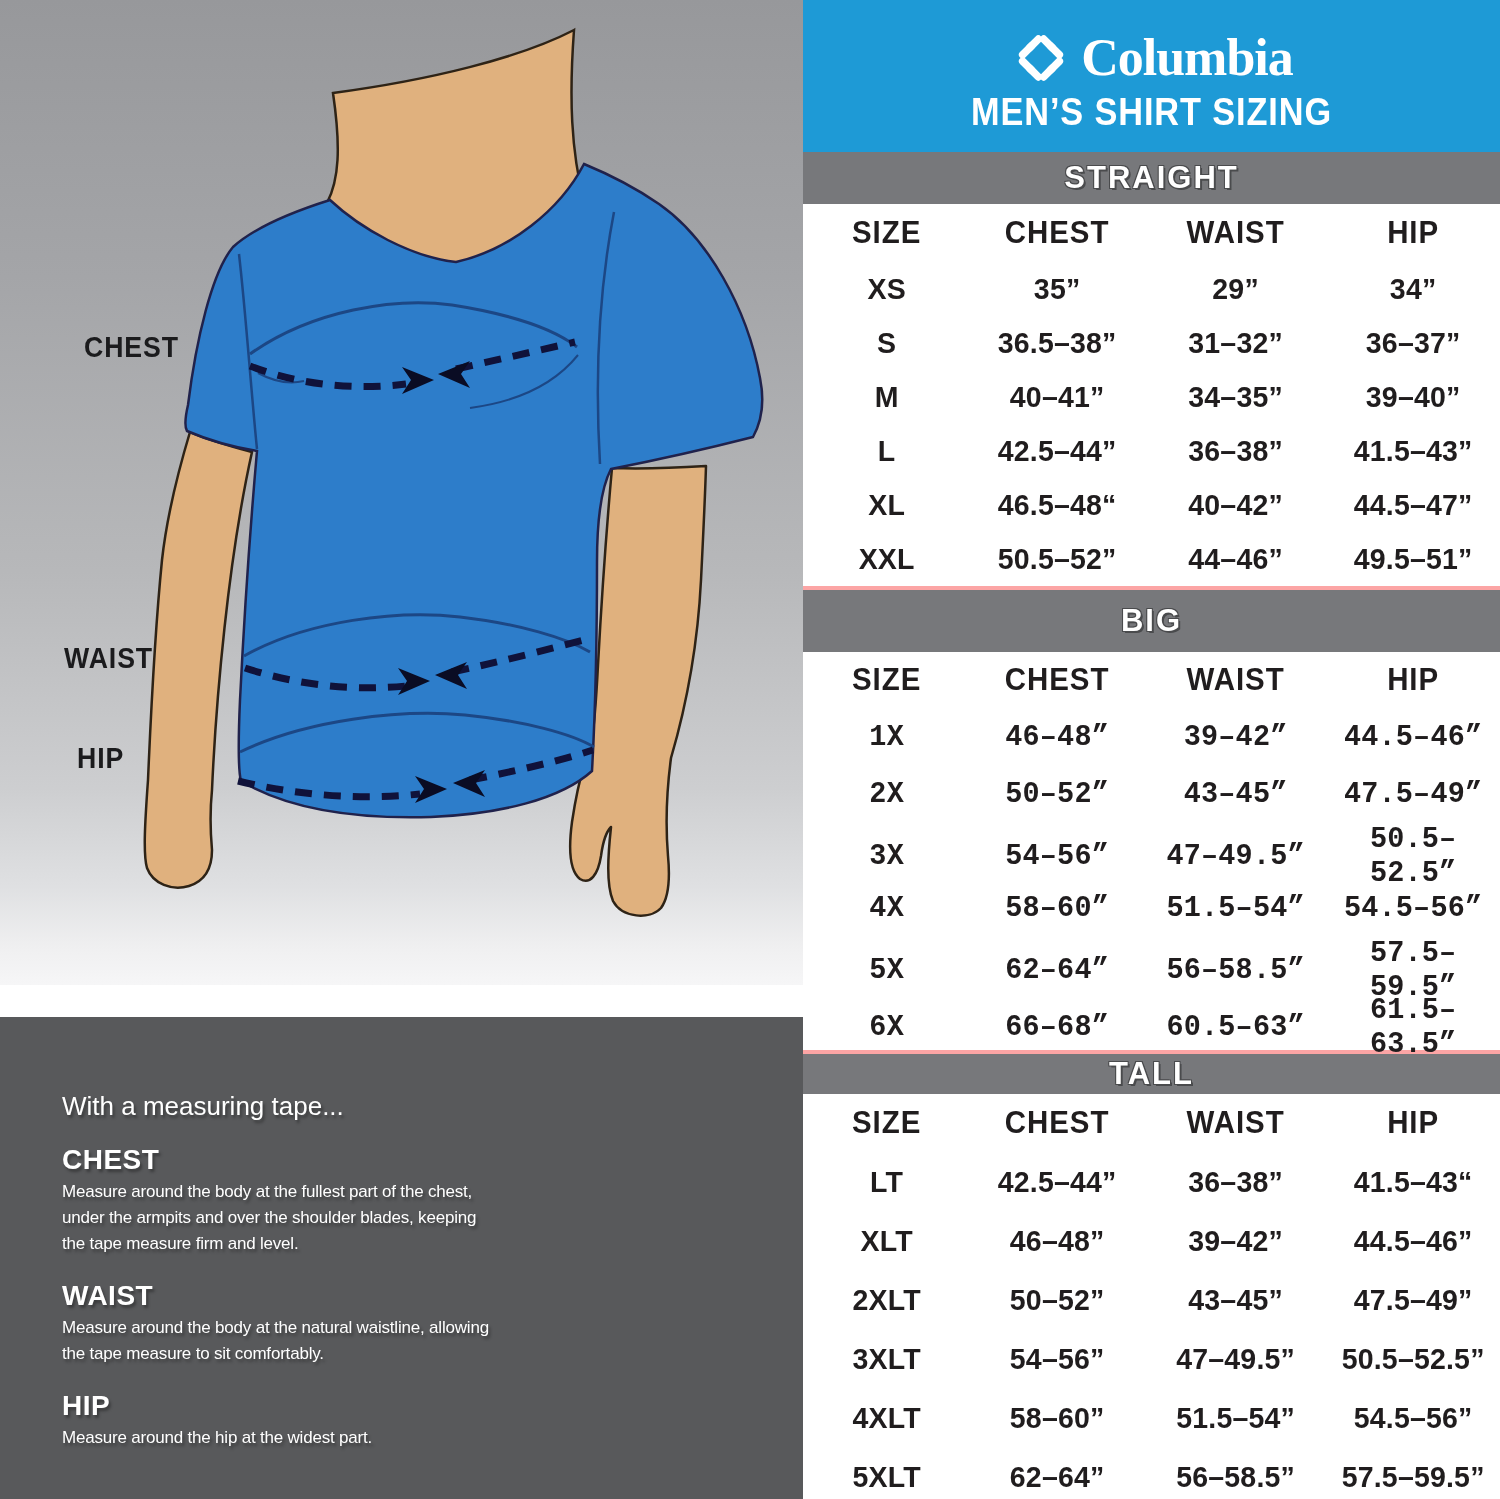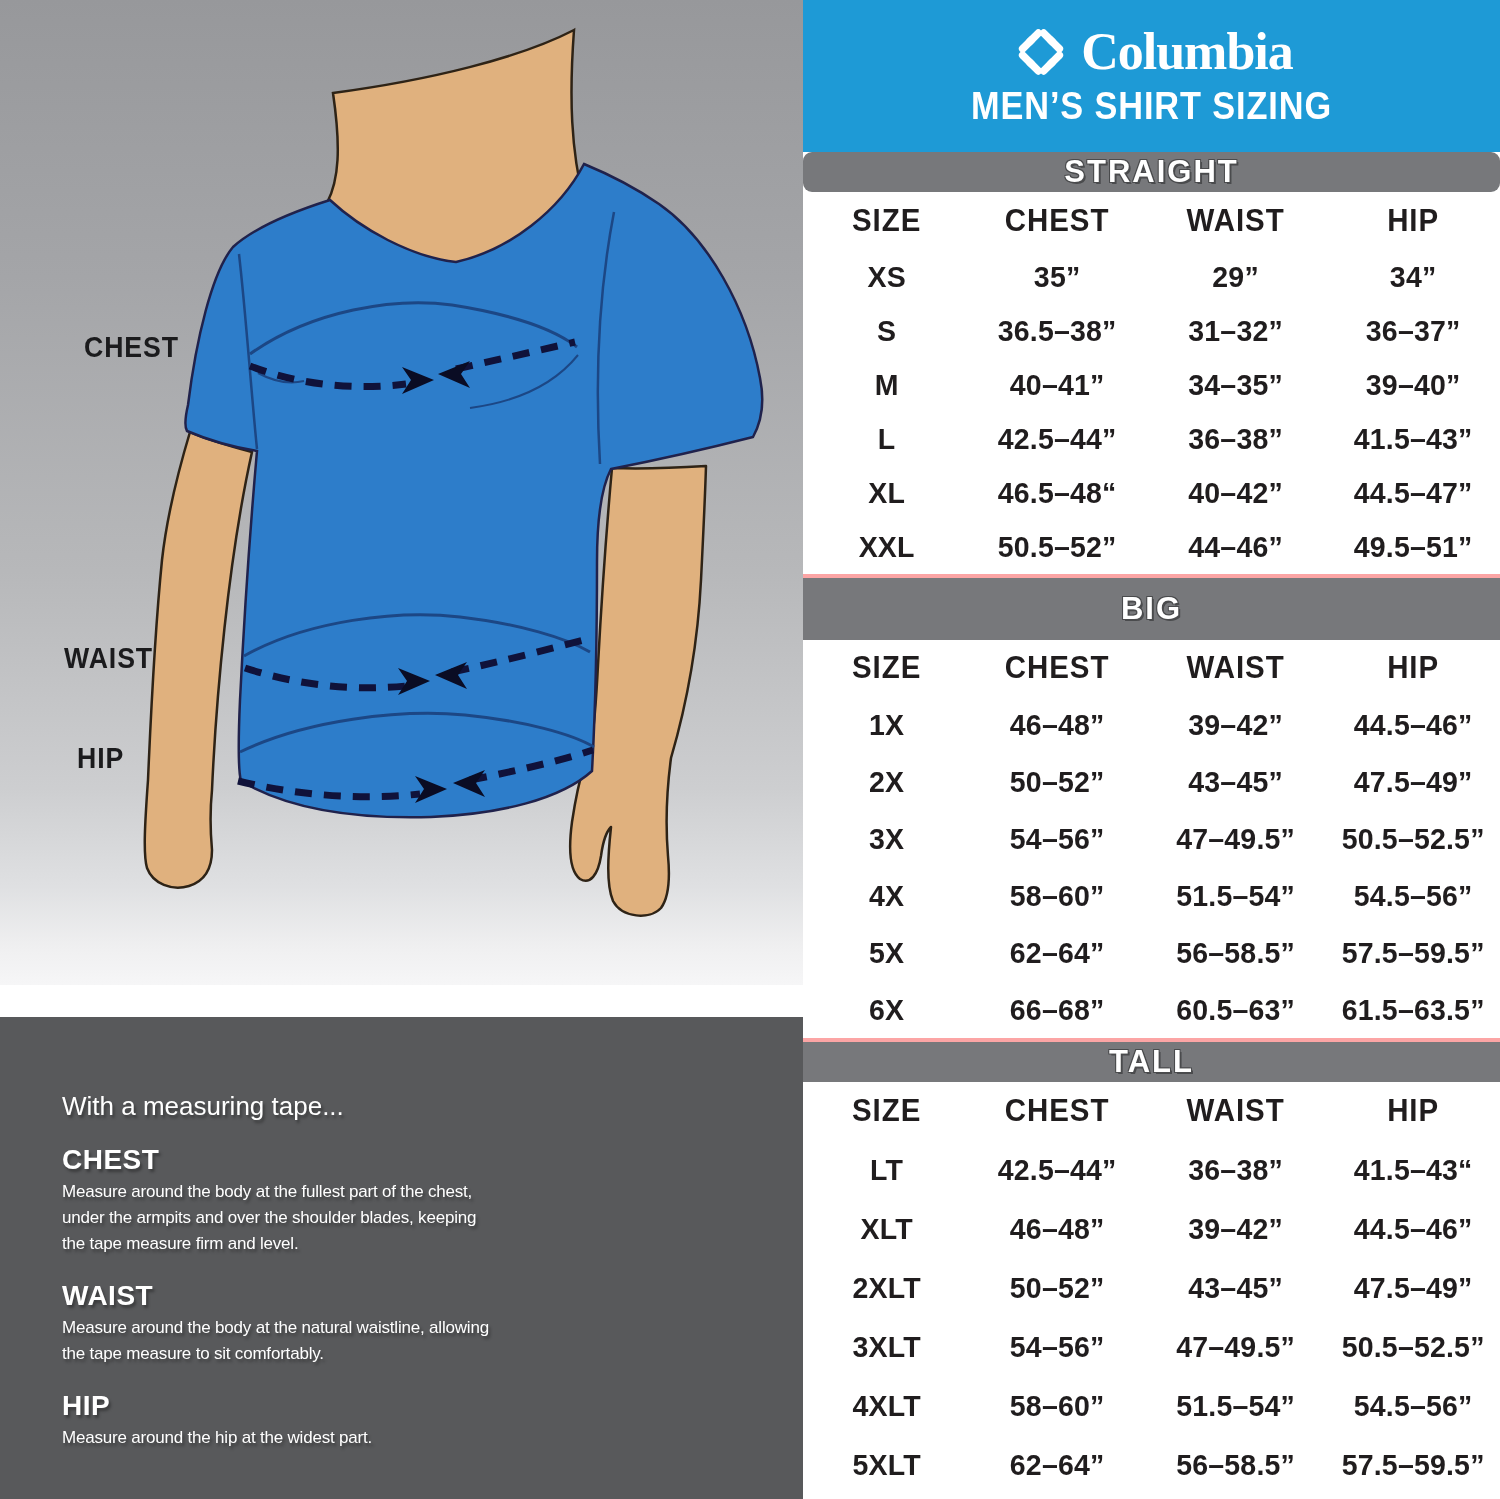--- a/index.html
+++ b/index.html
@@ -20,41 +20,41 @@
     background:#58595B;box-sizing:border-box;padding:62px 0 0 62px;color:#ffffff;margin-top:32px;}
   .instructions *{text-shadow:2px 3px 3px rgba(0,0,0,0.35);}
   .ins-intro{font-size:26px;line-height:30px;margin-top:12px;}
   .ins-section{margin-top:24px;}
   .ins-heading{font-size:28px;line-height:30px;font-weight:700;letter-spacing:0.5px;}
   .ins-body{font-size:17px;line-height:26px;letter-spacing:-0.2px;white-space:pre;margin-top:4px;}
 
   
   .right-panel{position:absolute;left:803px;top:0;width:697px;height:1499px;background:#ffffff;}
   .brand-header{height:152px;background:#1E9AD6;overflow:hidden;}
-  .logo-row{display:flex;justify-content:center;align-items:center;padding-top:24px;}
+  .logo-row{display:flex;justify-content:center;align-items:center;padding-top:30px;}
   .logo-mark{width:62px;height:56px;margin-right:9px;flex:0 0 auto;}
   .wordmark{font-family:"Liberation Serif",serif;font-weight:700;font-size:52px;
     color:#ffffff;letter-spacing:-1px;line-height:1;}
   .page-title{text-align:center;color:#ffffff;font-weight:700;font-size:39px;line-height:1;
     letter-spacing:1px;transform:scaleX(0.88);margin-top:6px;}
 
   .section-bar{background:#77787B;display:flex;align-items:center;justify-content:center;
     color:#ffffff;font-weight:700;font-size:31px;letter-spacing:2px;box-sizing:border-box;
     text-shadow:2px 2px 0 #4A4B4D,-1px -1px 0 #4A4B4D,1px -1px 0 #4A4B4D,-1px 1px 0 #4A4B4D;}
-  .sec-straight .section-bar{height:40px;border-radius:9px;}
+  .sec-straight .section-bar{height:52px;}
   .sec-big .section-bar{height:66px;border-top:4px solid #fca5a5;}
   .sec-tall .section-bar{height:44px;border-top:4px solid #fca5a5;}
 
   .size-table{color:#201D1E;}
   .t-head,.t-row{display:grid;grid-template-columns:24% 25% 26% 25%;align-items:center;text-align:center;}
   .t-cell{transform:scaleX(0.95);}
   .t-head .t-cell{font-size:31px;font-weight:700;letter-spacing:1px;}
   .t-row .t-cell{font-size:30px;font-weight:700;letter-spacing:0.2px;}
   .sec-straight .t-head{height:58px;} .sec-straight .t-row{height:54px;}
-  .sec-big .t-head{height:56px;}      .sec-big .t-row{height:57px;}
+  .sec-big .t-head{height:56px;}      .sec-big .t-row{height:57px;font-family:Liberation Mono, monospace;}
   .sec-tall .t-head{height:58px;}     .sec-tall .t-row{height:59px;}
 </style>
 </head>
 <body>
 
 <div class="stage">
 
   <div class="figure-panel">
     <svg class="figure-svg" viewBox="0 0 803 985">
 

